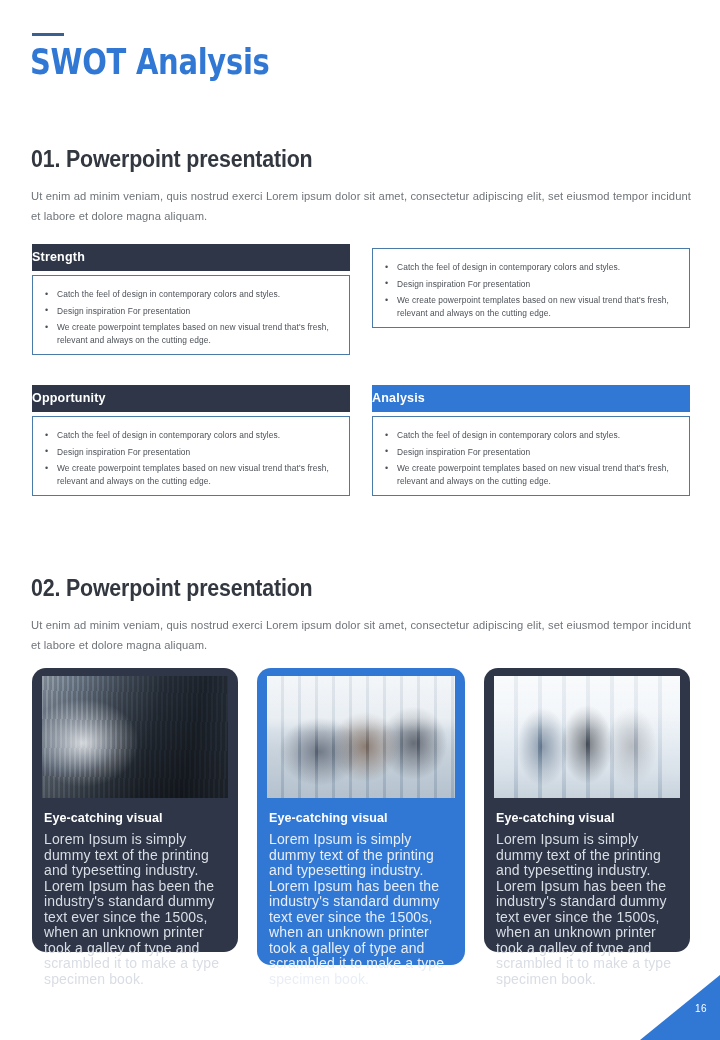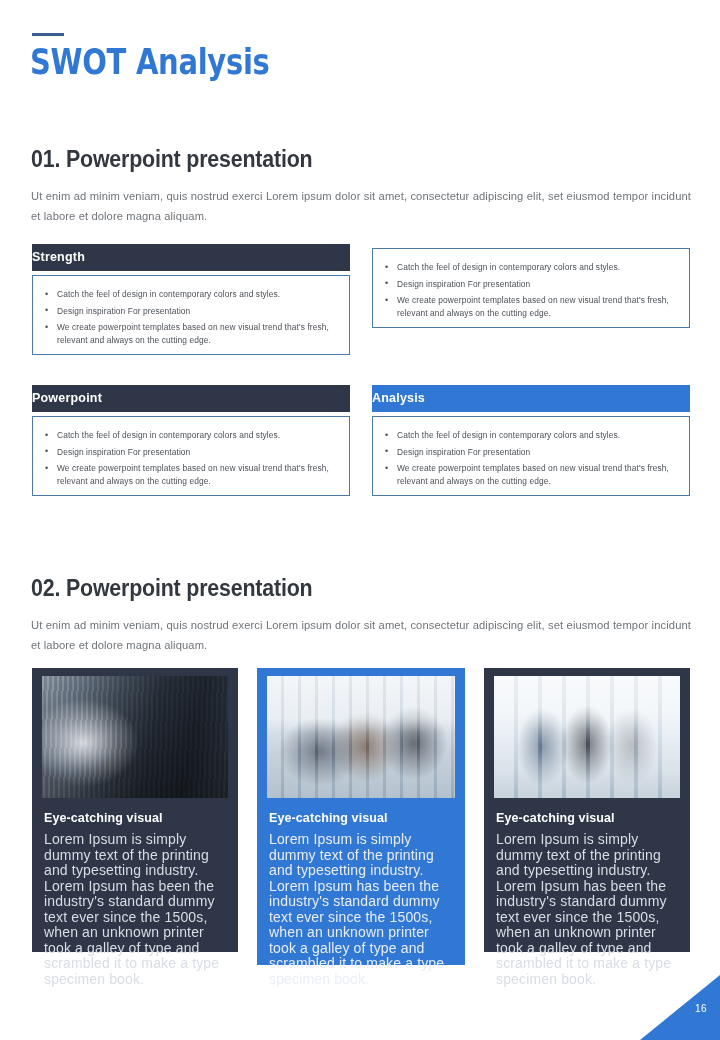--- a/index.html
+++ b/index.html
@@ -120,20 +120,21 @@
     left: 2px;
     top: -0.5px;
     color: #4b5057;
     font-size: 9px;
   }
 
   
   .card {
     position: absolute;
     box-sizing: border-box;
+    border-radius: 14px;
   }
   .card-photo {
     position: absolute;
     overflow: hidden;
   }
   .card-photo .ph {
     width: 100%;
     height: 100%;
     display: block;
   }
@@ -273,21 +274,21 @@
     <div class="swot-body">
       <ul class="swot-list">
         <li>Catch the feel of design in contemporary colors and styles.</li>
         <li>Design inspiration For presentation</li>
         <li>We create powerpoint templates based on new visual trend that's fresh, relevant and always on the cutting edge.</li>
       </ul>
     </div>
   </div>
 
   <div class="swot-box col1 row2">
-    <div class="swot-header dark">Powerpoint</div>
+    <div class="swot-header dark">Opportunity</div>
     <div class="swot-body">
       <ul class="swot-list">
         <li>Catch the feel of design in contemporary colors and styles.</li>
         <li>Design inspiration For presentation</li>
         <li>We create powerpoint templates based on new visual trend that's fresh, relevant and always on the cutting edge.</li>
       </ul>
     </div>
   </div>
 
   <div class="swot-box col2 row2">

